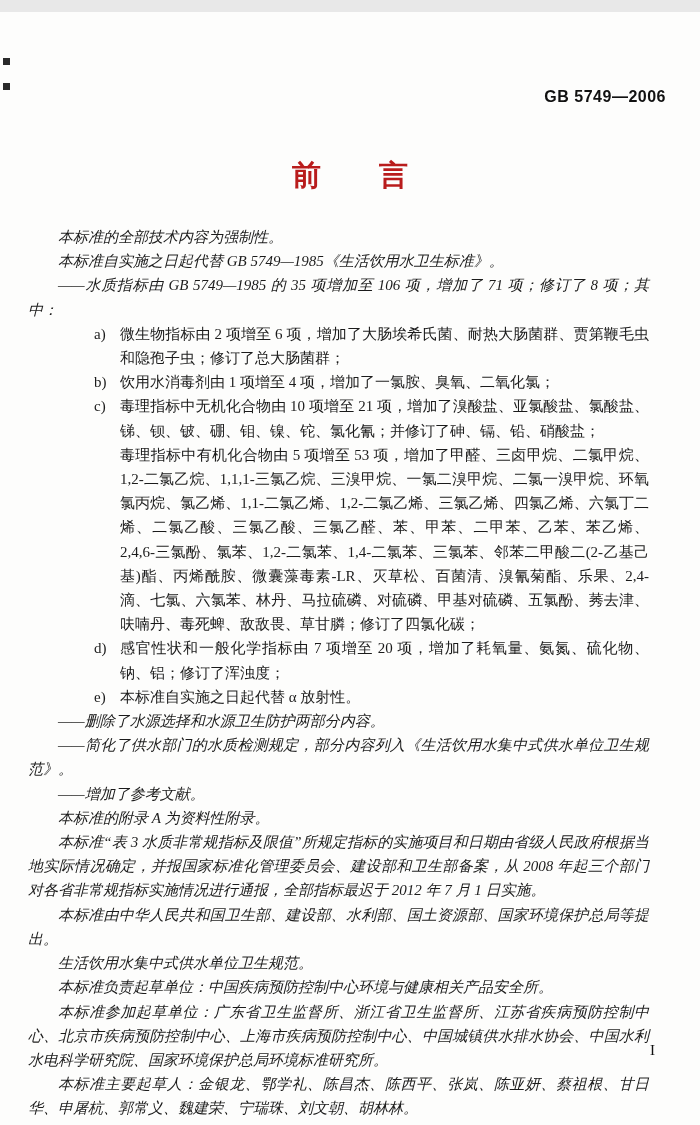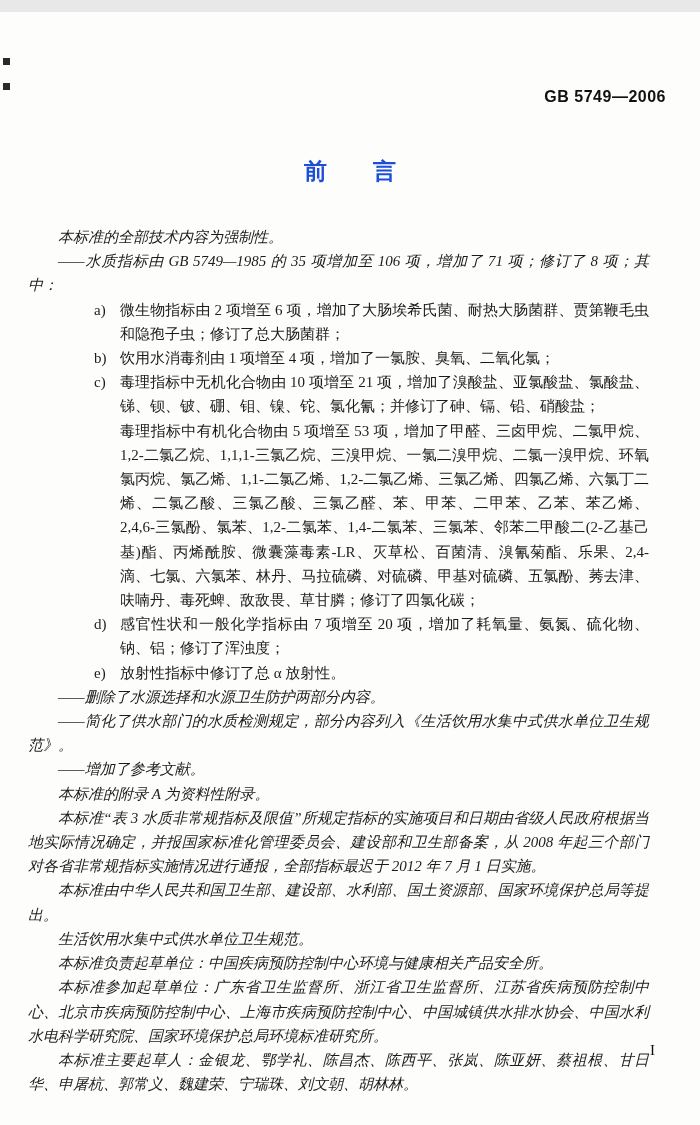--- a/index.html
+++ b/index.html
@@ -24,22 +24,22 @@
     color: #111;
   }
   .page-title {
     position: absolute;
     top: 144px;
     left: 0;
     width: 100%;
     text-align: center;
     font-family: "Liberation Sans", "DejaVu Sans", sans-serif;
     font-weight: bold;
-    font-size: 23px;
-    color: #1d4ed8;
+    font-size: 29px;
+    color: #b91c1c;
     white-space: pre;
   }
   .body-text {
     position: absolute;
     left: 28px;
     top: 213px;
     width: 621px;
     font-size: 15px;
     line-height: 24.2px;
     text-align: justify;
@@ -81,27 +81,28 @@
 <div class="page">
   <div class="scan-artifact a1"></div>
   <div class="scan-artifact a2"></div>
 
   <div class="doc-number">GB 5749—2006</div>
 
   <div class="page-title">前　　言</div>
 
   <div class="body-text">
       <div class="para">本标准的全部技术内容为强制性。</div>
+      <div class="para">本标准自实施之日起代替 GB 5749—1985《生活饮用水卫生标准》。</div>
       <div class="para">——水质指标由 GB 5749—1985 的 35 项增加至 106 项，增加了 71 项；修订了 8 项；其中：</div>
       <div class="item"><span class="label">a)</span><span>微生物指标由 2 项增至 6 项，增加了大肠埃希氏菌、耐热大肠菌群、贾第鞭毛虫和隐孢子虫；修订了总大肠菌群；</span></div>
       <div class="item"><span class="label">b)</span><span>饮用水消毒剂由 1 项增至 4 项，增加了一氯胺、臭氧、二氧化氯；</span></div>
       <div class="item"><span class="label">c)</span><span>毒理指标中无机化合物由 10 项增至 21 项，增加了溴酸盐、亚氯酸盐、氯酸盐、锑、钡、铍、硼、钼、镍、铊、氯化氰；并修订了砷、镉、铅、硝酸盐；</span></div>
       <div class="item"><span class="label"></span><span>毒理指标中有机化合物由 5 项增至 53 项，增加了甲醛、三卤甲烷、二氯甲烷、1,2-二氯乙烷、1,1,1-三氯乙烷、三溴甲烷、一氯二溴甲烷、二氯一溴甲烷、环氧氯丙烷、氯乙烯、1,1-二氯乙烯、1,2-二氯乙烯、三氯乙烯、四氯乙烯、六氯丁二烯、二氯乙酸、三氯乙酸、三氯乙醛、苯、甲苯、二甲苯、乙苯、苯乙烯、2,4,6-三氯酚、氯苯、1,2-二氯苯、1,4-二氯苯、三氯苯、邻苯二甲酸二(2-乙基己基)酯、丙烯酰胺、微囊藻毒素-LR、灭草松、百菌清、溴氰菊酯、乐果、2,4-滴、七氯、六氯苯、林丹、马拉硫磷、对硫磷、甲基对硫磷、五氯酚、莠去津、呋喃丹、毒死蜱、敌敌畏、草甘膦；修订了四氯化碳；</span></div>
       <div class="item"><span class="label">d)</span><span>感官性状和一般化学指标由 7 项增至 20 项，增加了耗氧量、氨氮、硫化物、钠、铝；修订了浑浊度；</span></div>
-      <div class="item"><span class="label">e)</span><span>放射性指标中修订了总 α 放射性。</span></div>
+      <div class="item"><span class="label">e)</span><span>本标准自实施之日起代替 α 放射性。</span></div>
       <div class="para">——删除了水源选择和水源卫生防护两部分内容。</div>
       <div class="para">——简化了供水部门的水质检测规定，部分内容列入《生活饮用水集中式供水单位卫生规范》。</div>
       <div class="para">——增加了参考文献。</div>
       <div class="para">本标准的附录 A 为资料性附录。</div>
       <div class="para">本标准“表 3 水质非常规指标及限值”所规定指标的实施项目和日期由省级人民政府根据当地实际情况确定，并报国家标准化管理委员会、建设部和卫生部备案，从 2008 年起三个部门对各省非常规指标实施情况进行通报，全部指标最迟于 2012 年 7 月 1 日实施。</div>
       <div class="para">本标准由中华人民共和国卫生部、建设部、水利部、国土资源部、国家环境保护总局等提出。</div>
       <div class="para">生活饮用水集中式供水单位卫生规范。</div>
       <div class="para">本标准负责起草单位：中国疾病预防控制中心环境与健康相关产品安全所。</div>
       <div class="para">本标准参加起草单位：广东省卫生监督所、浙江省卫生监督所、江苏省疾病预防控制中心、北京市疾病预防控制中心、上海市疾病预防控制中心、中国城镇供水排水协会、中国水利水电科学研究院、国家环境保护总局环境标准研究所。</div>
       <div class="para">本标准主要起草人：金银龙、鄂学礼、陈昌杰、陈西平、张岚、陈亚妍、蔡祖根、甘日华、申屠杭、郭常义、魏建荣、宁瑞珠、刘文朝、胡林林。</div>

